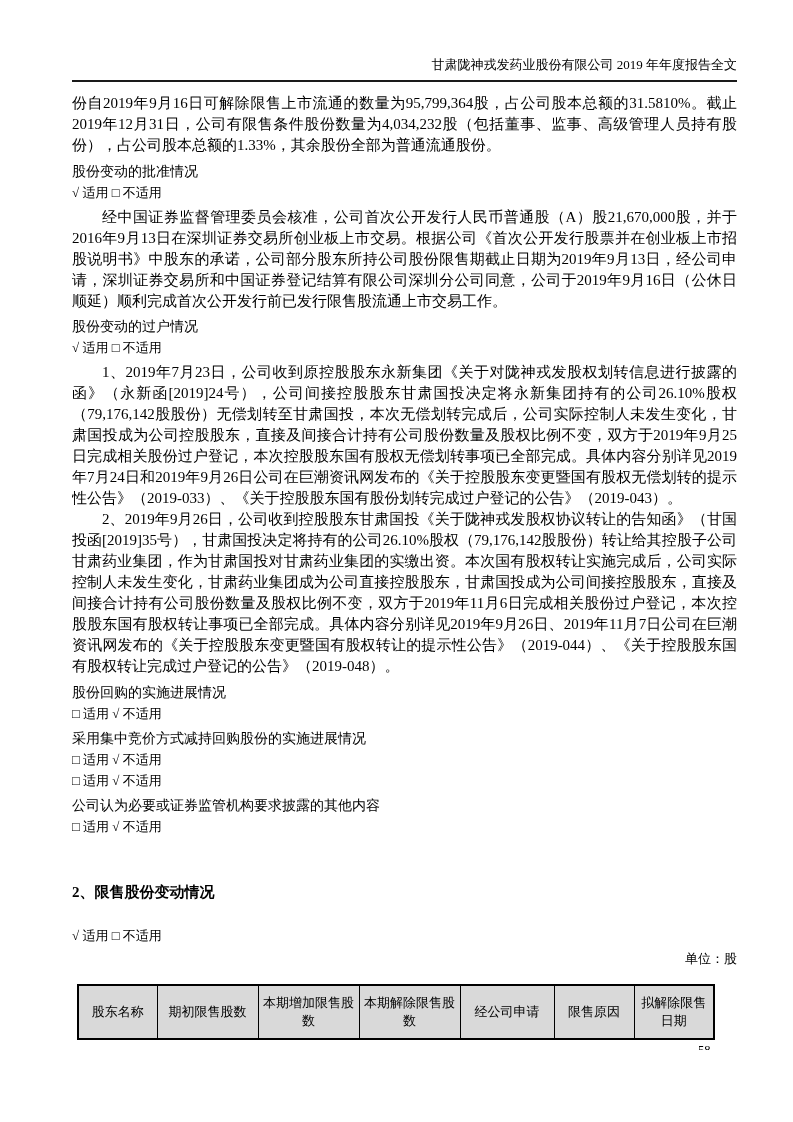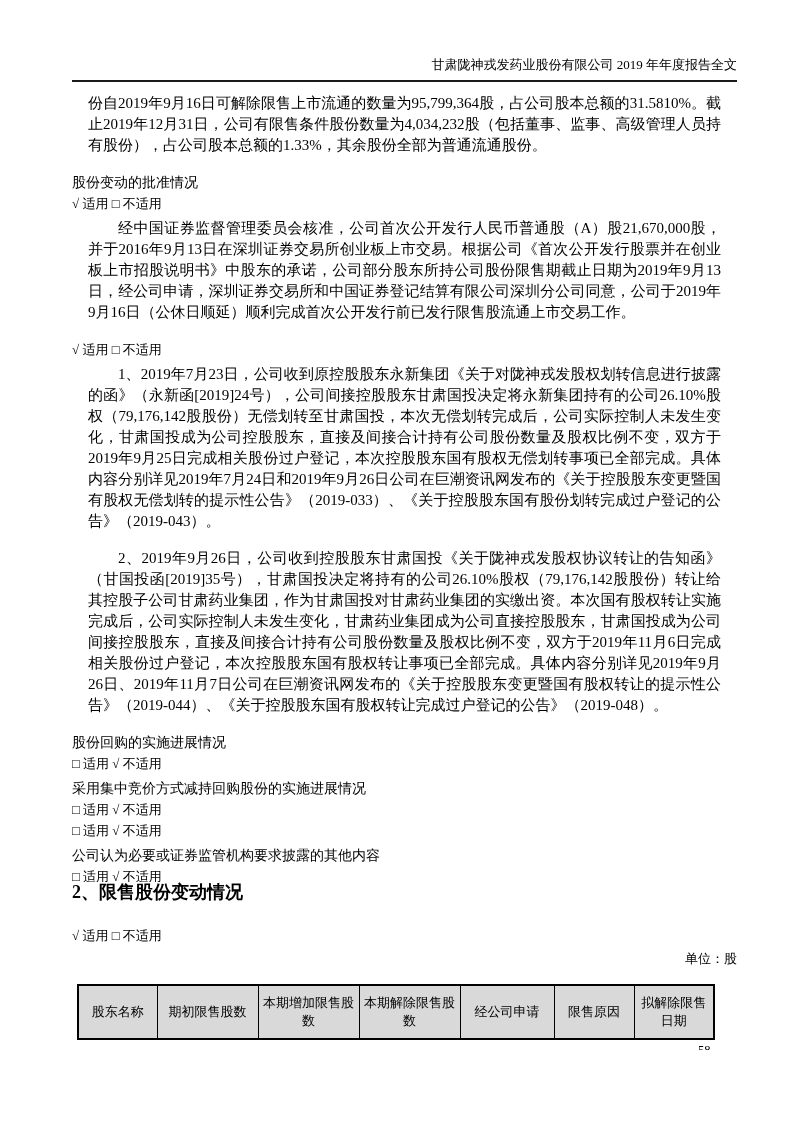--- a/index.html
+++ b/index.html
@@ -7,30 +7,30 @@
     position:relative; width:793px; height:1050px; background:#fff;
     font-family:"Liberation Serif","DejaVu Serif",serif; color:#000;
     overflow:hidden;
   }
   .content-upper { position:absolute; left:72px; width:665px; top:0; height:882px; overflow:hidden; }
   .doc-header {
     margin-top:57px; margin-left:-14px; padding-bottom:7px;
     border-bottom:2px solid #1a1a1a; text-align:right;
     font-size:13px; line-height:16px;
   }
-  .para { font-size:15px; line-height:21px; text-align:justify; margin:16px; }
+  .para { font-size:15px; line-height:21px; text-align:justify; margin:0; }
   .para.indent { text-indent:2em; }
   .intro { margin-top:11px; }
   .label-line { font-size:14px; line-height:21px; margin:0; }
   .applicable-line { font-size:13px; line-height:21px; margin:0; }
   .mt4 { margin-top:4px; }
   .mt5 { margin-top:5px; }
 
   .section-lower { position:absolute; left:72px; width:665px; top:884px; }
-  .section-heading { font-size:18px; font-weight:bold; line-height:17px; margin:0; }
+  .section-heading { font-size:15px; font-weight:bold; line-height:17px; margin:0; }
   .section-lower .applicable-line { margin-top:24px; }
   .unit-line { font-size:13px; line-height:18px; text-align:right; margin-top:4px; }
 
   table.restricted {
     border-collapse:collapse; table-layout:fixed;
     margin-top:16px; margin-left:5px; width:636px;
     border:2px solid #000;
   }
   table.restricted td {
     border:1px solid #000; background:#d9d9d9;
@@ -57,20 +57,21 @@
   <div class="content-upper">
 
     <div class="doc-header">甘肃陇神戎发药业股份有限公司 2019 年年度报告全文</div>
 
     <p class="para intro">份自2019年9月16日可解除限售上市流通的数量为95,799,364股，占公司股本总额的31.5810%。截止2019年12月31日，公司有限售条件股份数量为4,034,232股（包括董事、监事、高级管理人员持有股份），占公司股本总额的1.33%，其余股份全部为普通流通股份。</p>
 
     <p class="label-line mt5">股份变动的批准情况</p>
     <p class="applicable-line">√ 适用 □ 不适用</p>
     <p class="para indent mt4">经中国证券监督管理委员会核准，公司首次公开发行人民币普通股（A）股21,670,000股，并于2016年9月13日在深圳证券交易所创业板上市交易。根据公司《首次公开发行股票并在创业板上市招股说明书》中股东的承诺，公司部分股东所持公司股份限售期截止日期为2019年9月13日，经公司申请，深圳证券交易所和中国证券登记结算有限公司深圳分公司同意，公司于2019年9月16日（公休日顺延）顺利完成首次公开发行前已发行限售股流通上市交易工作。</p>
 
+    <p class="label-line mt4">股份变动的过户情况</p>
     <p class="applicable-line">√ 适用 □ 不适用</p>
     <p class="para indent mt4">1、2019年7月23日，公司收到原控股股东永新集团《关于对陇神戎发股权划转信息进行披露的函》（永新函[2019]24号），公司间接控股股东甘肃国投决定将永新集团持有的公司26.10%股权（79,176,142股股份）无偿划转至甘肃国投，本次无偿划转完成后，公司实际控制人未发生变化，甘肃国投成为公司控股股东，直接及间接合计持有公司股份数量及股权比例不变，双方于2019年9月25日完成相关股份过户登记，本次控股股东国有股权无偿划转事项已全部完成。具体内容分别详见2019年7月24日和2019年9月26日公司在巨潮资讯网发布的《关于控股股东变更暨国有股权无偿划转的提示性公告》（2019-033）、《关于控股股东国有股份划转完成过户登记的公告》（2019-043）。</p>
     <p class="para indent">2、2019年9月26日，公司收到控股股东甘肃国投《关于陇神戎发股权协议转让的告知函》（甘国投函[2019]35号），甘肃国投决定将持有的公司26.10%股权（79,176,142股股份）转让给其控股子公司甘肃药业集团，作为甘肃国投对甘肃药业集团的实缴出资。本次国有股权转让实施完成后，公司实际控制人未发生变化，甘肃药业集团成为公司直接控股股东，甘肃国投成为公司间接控股股东，直接及间接合计持有公司股份数量及股权比例不变，双方于2019年11月6日完成相关股份过户登记，本次控股股东国有股权转让事项已全部完成。具体内容分别详见2019年9月26日、2019年11月7日公司在巨潮资讯网发布的《关于控股股东变更暨国有股权转让的提示性公告》（2019-044）、《关于控股股东国有股权转让完成过户登记的公告》（2019-048）。</p>
 
     <p class="label-line mt5">股份回购的实施进展情况</p>
     <p class="applicable-line">□ 适用 √ 不适用</p>
 
     <p class="label-line mt4">采用集中竞价方式减持回购股份的实施进展情况</p>
     <p class="applicable-line">□ 适用 √ 不适用</p>
 

